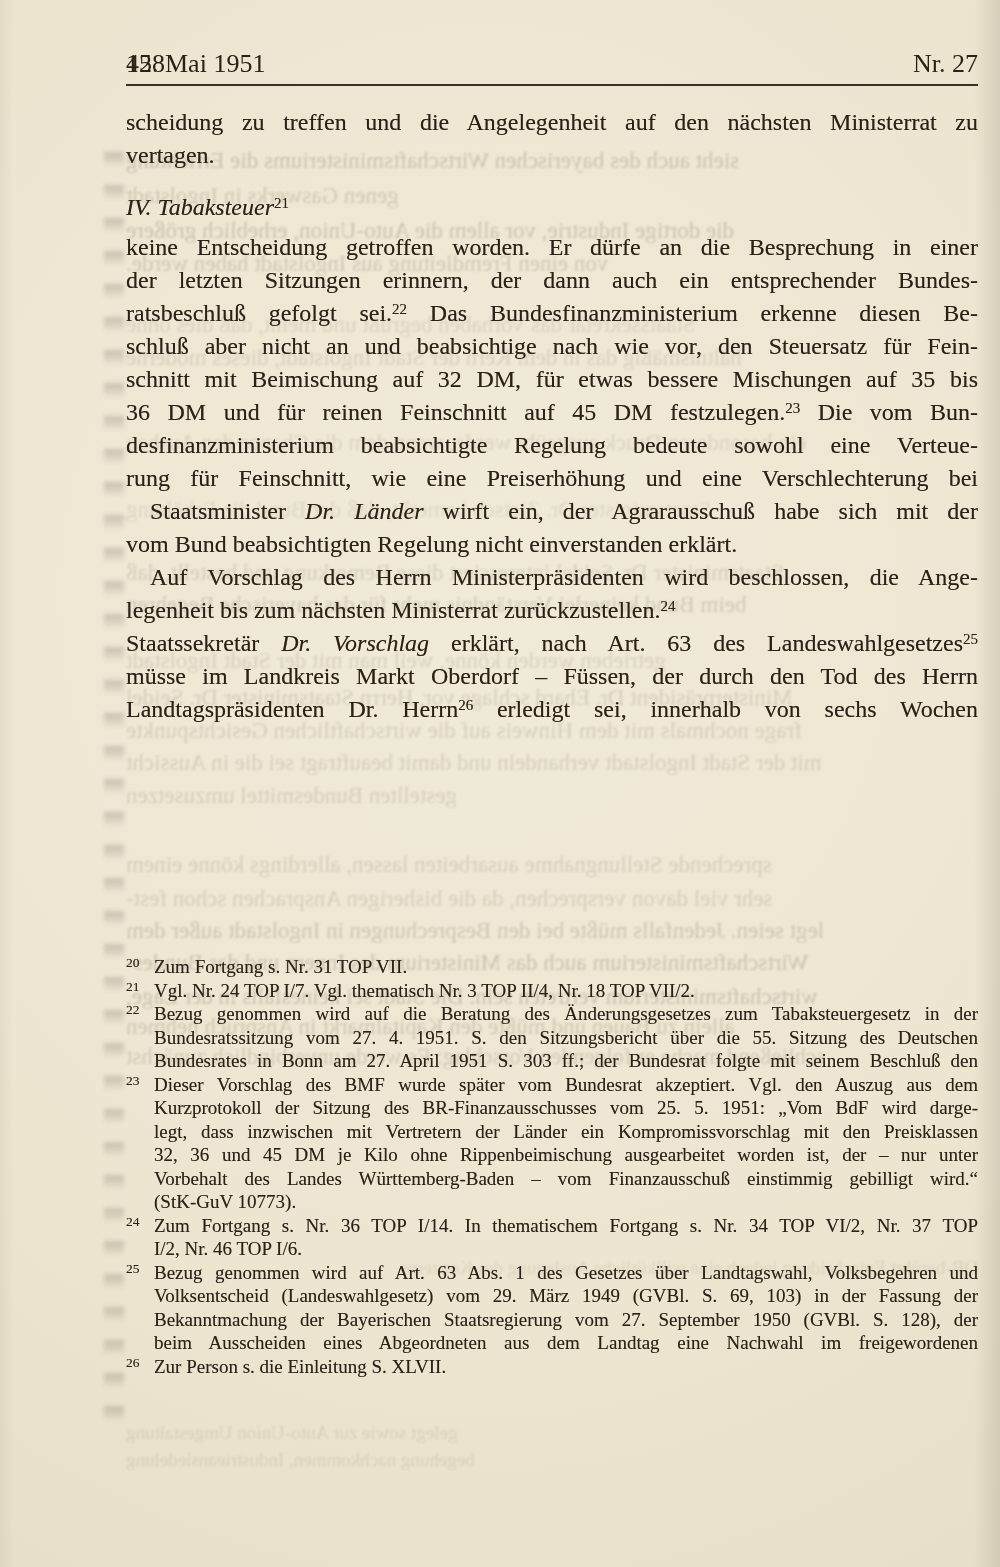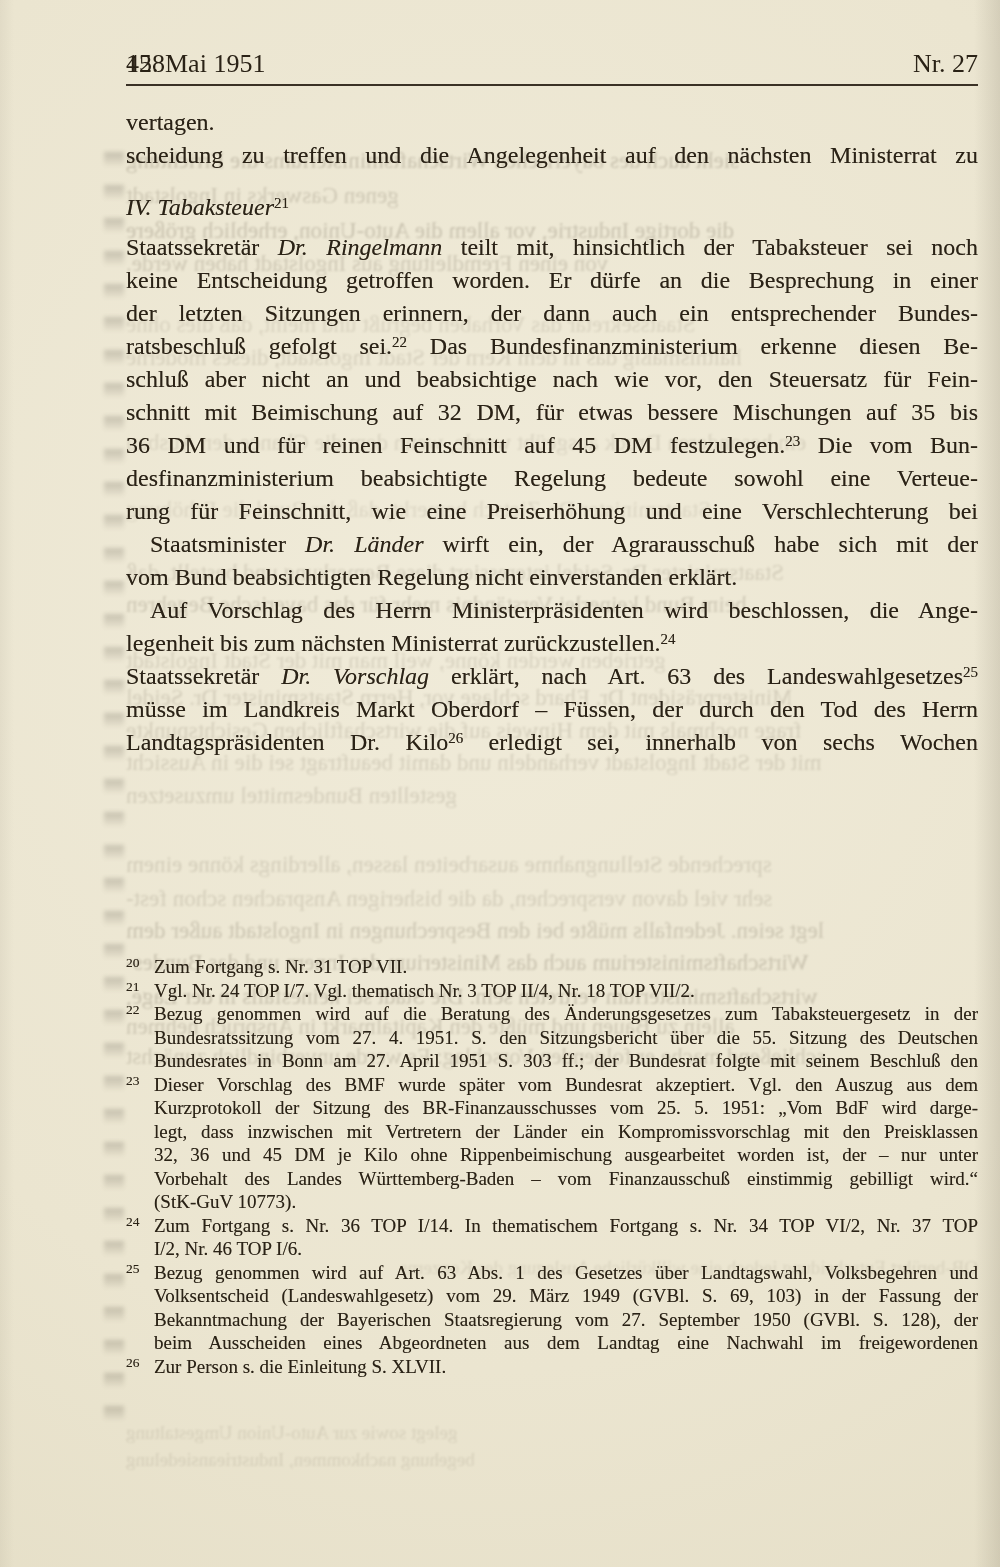--- a/index.html
+++ b/index.html
@@ -92,39 +92,38 @@
   <div class="smudge"></div>
 
   <div class="hdr">
     <span class="pgnum">428</span>
     <span class="pgdate">15. Mai 1951</span>
     <span class="pgissue">Nr. 27</span>
   </div>
   <div class="rule"></div>
 
   <div class="bodycol" id="bodycol">
+      <div class="bl j"><span>scheidung zu treffen und die Angelegenheit auf den nächsten Ministerrat zu</span></div>
       <div class="bl l"><span>vertagen.</span></div>
-      <div class="bl j"><span>scheidung zu treffen und die Angelegenheit auf den nächsten Ministerrat zu</span></div>
       <div class="bl l h"><span class="it">IV. Tabaksteuer</span><span class="sup">21</span></div>
-      <div class="bl j"><span>Staatssekretär </span><span class="it">Dr. Ringelmann</span><span> teilt mit, hinsichtlich der Tabaksteuer sei noch</span></div>
       <div class="bl j"><span>keine Entscheidung getroffen worden. Er dürfe an die Besprechung in einer</span></div>
       <div class="bl j"><span>der letzten Sitzungen erinnern, der dann auch ein entsprechender Bundes-</span></div>
       <div class="bl j"><span>ratsbeschluß gefolgt sei.</span><span class="sup">22</span><span> Das Bundesfinanzministerium erkenne diesen Be-</span></div>
       <div class="bl j"><span>schluß aber nicht an und beabsichtige nach wie vor, den Steuersatz für Fein-</span></div>
       <div class="bl j"><span>schnitt mit Beimischung auf 32 DM, für etwas bessere Mischungen auf 35 bis</span></div>
       <div class="bl j"><span>36 DM und für reinen Feinschnitt auf 45 DM festzulegen.</span><span class="sup">23</span><span> Die vom Bun-</span></div>
       <div class="bl j"><span>desfinanzministerium beabsichtigte Regelung bedeute sowohl eine Verteue-</span></div>
       <div class="bl j"><span>rung für Feinschnitt, wie eine Preiserhöhung und eine Verschlechterung bei</span></div>
       <div class="bl j ind"><span>Staatsminister </span><span class="it">Dr. Länder</span><span> wirft ein, der Agrarausschuß habe sich mit der</span></div>
       <div class="bl l"><span>vom Bund beabsichtigten Regelung nicht einverstanden erklärt.</span></div>
       <div class="bl j ind"><span>Auf Vorschlag des Herrn Ministerpräsidenten wird beschlossen, die Ange-</span></div>
       <div class="bl l"><span>legenheit bis zum nächsten Ministerrat zurückzustellen.</span><span class="sup">24</span></div>
       <div class="bl j"><span>Staatssekretär </span><span class="it">Dr. Vorschlag</span><span> erklärt, nach Art. 63 des Landeswahlgesetzes</span><span class="sup">25</span></div>
       <div class="bl j"><span>müsse im Landkreis Markt Oberdorf – Füssen, der durch den Tod des Herrn</span></div>
-      <div class="bl j"><span>Landtagspräsidenten Dr. Kilo</span><span class="sup">26</span><span> erledigt sei, innerhalb von sechs Wochen</span></div>
+      <div class="bl j"><span>Landtagspräsidenten Dr. Herrn</span><span class="sup">26</span><span> erledigt sei, innerhalb von sechs Wochen</span></div>
     </div>
 
   <div class="fnotes" id="fnotes">
       <div class="fline l"><span class="fnum">20</span>Zum Fortgang s. Nr. 31 TOP VII.</div>
       <div class="fline l"><span class="fnum">21</span>Vgl. Nr. 24 TOP I/7. Vgl. thematisch Nr. 3 TOP II/4, Nr. 18 TOP VII/2.</div>
       <div class="fline j"><span class="fnum">22</span>Bezug genommen wird auf die Beratung des Änderungsgesetzes zum Tabaksteuergesetz in der</div>
       <div class="fline j">Bundesratssitzung vom 27. 4. 1951. S. den Sitzungsbericht über die 55. Sitzung des Deutschen</div>
       <div class="fline j">Bundesrates in Bonn am 27. April 1951 S. 303 ff.; der Bundesrat folgte mit seinem Beschluß den</div>
       <div class="fline j"><span class="fnum">23</span>Dieser Vorschlag des BMF wurde später vom Bundesrat akzeptiert. Vgl. den Auszug aus dem</div>
       <div class="fline j">Kurzprotokoll der Sitzung des BR-Finanzausschusses vom 25. 5. 1951: „Vom BdF wird darge-</div>

